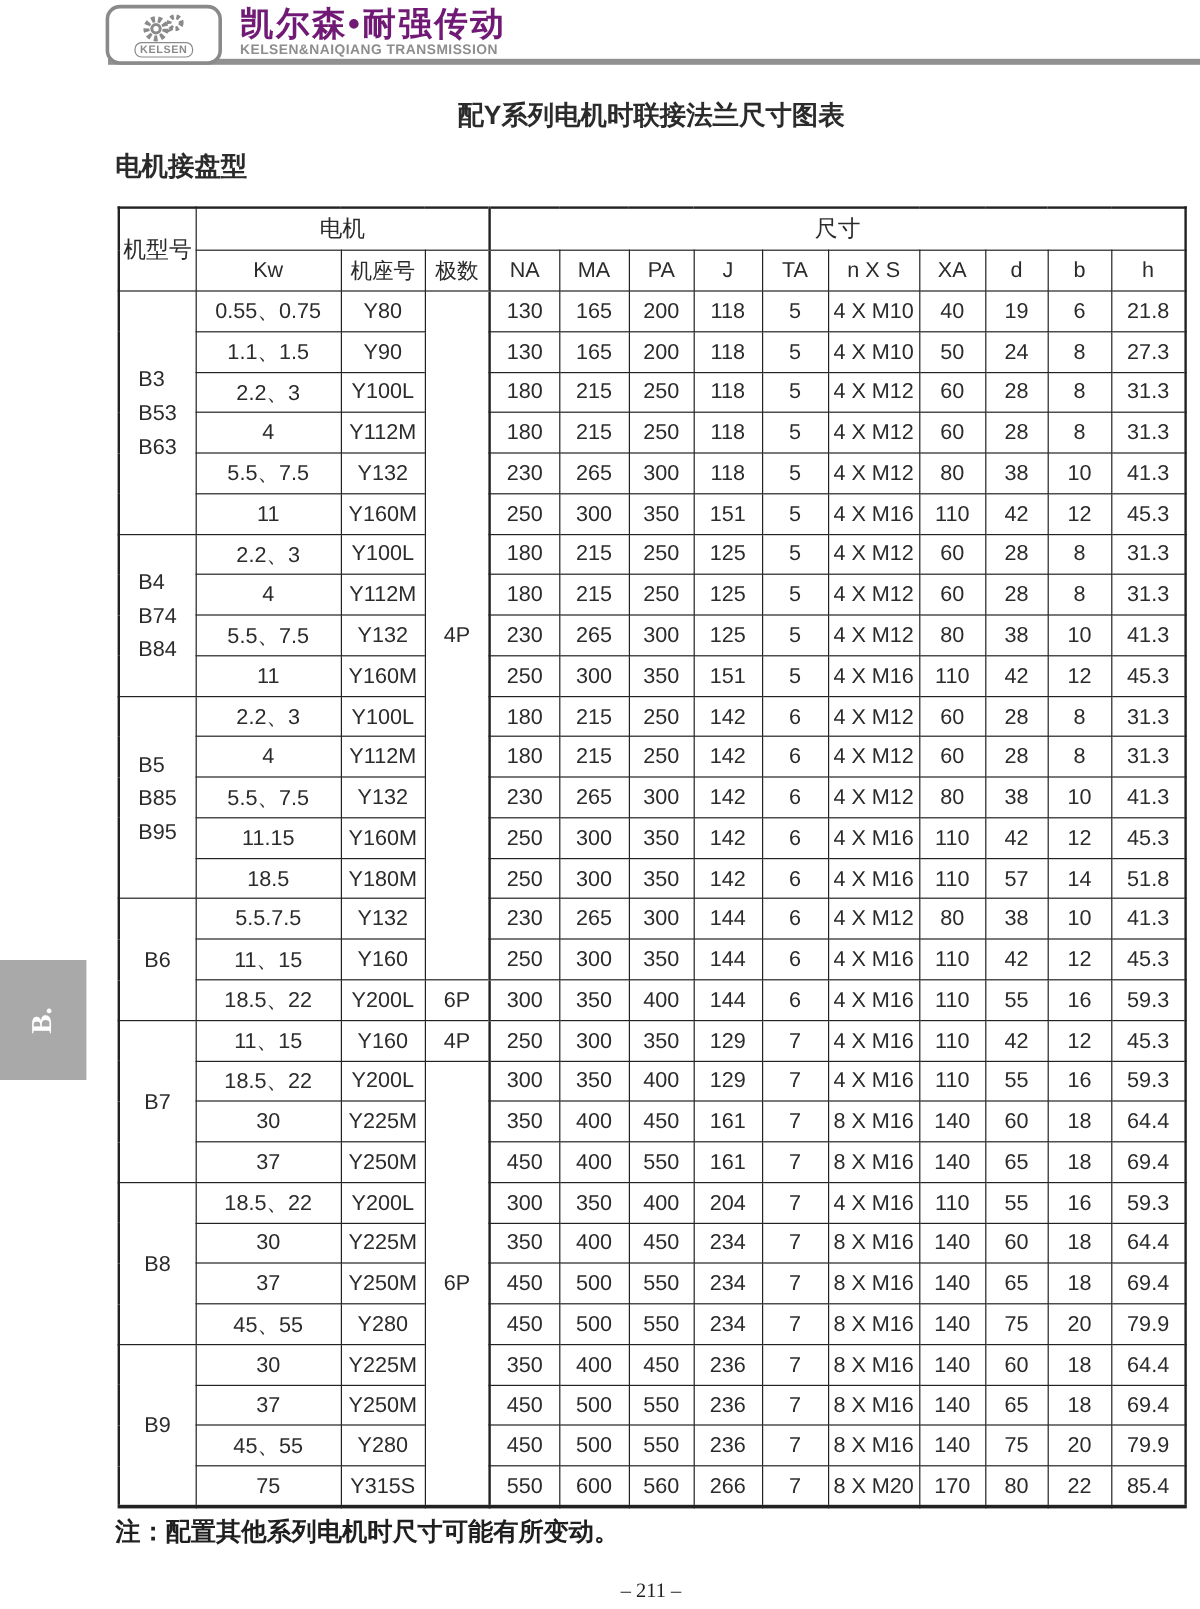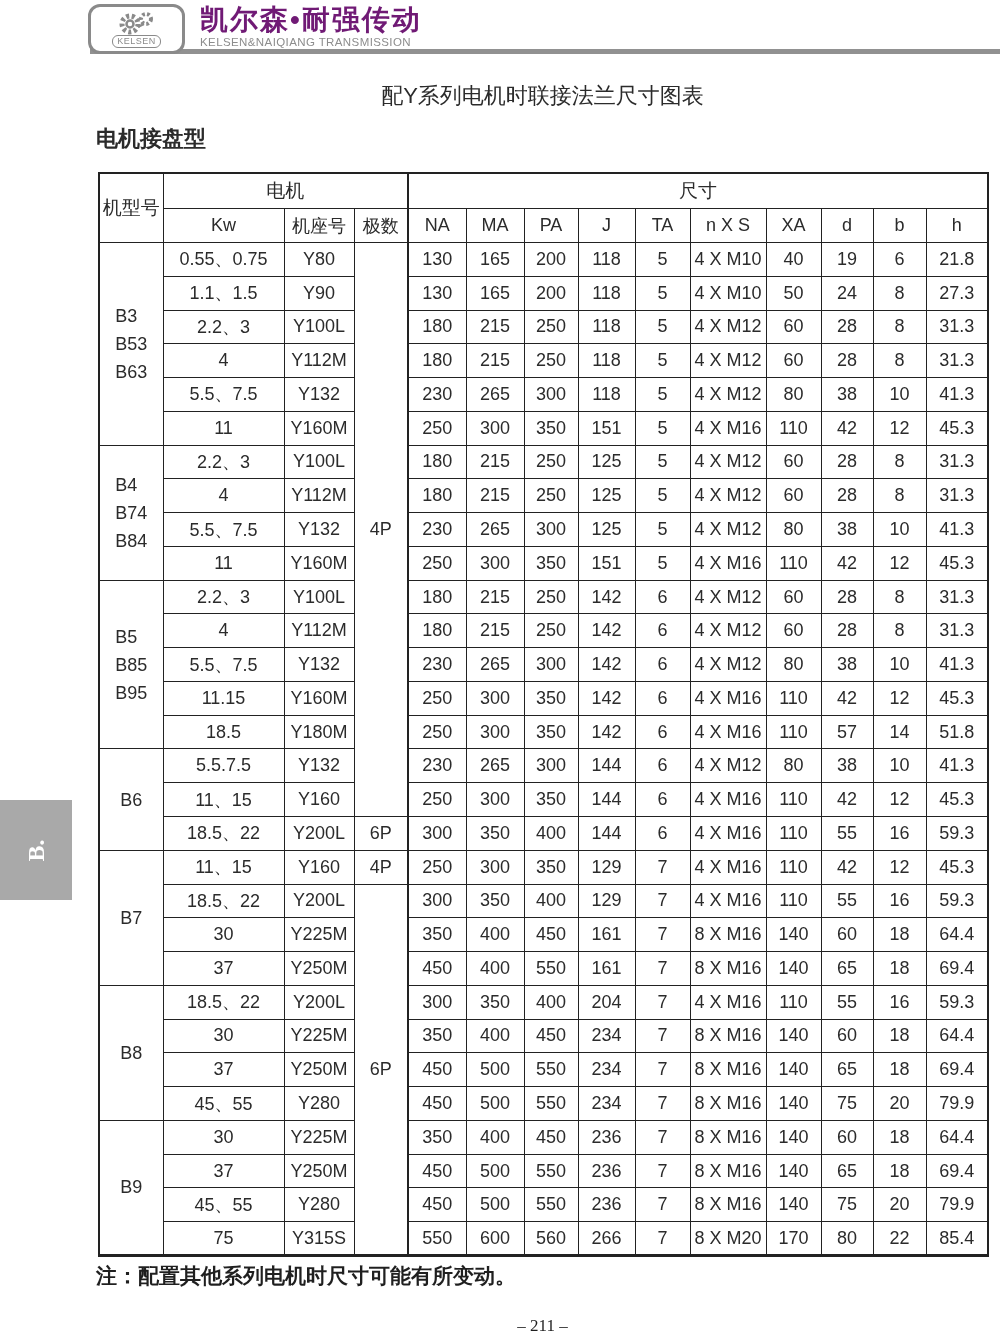--- a/index.html
+++ b/index.html
@@ -9,30 +9,30 @@
   }
   
   .logo-box{
     position:absolute;left:88px;top:4px;width:97px;height:50px;box-sizing:border-box;
     border:3.5px solid #8a8a8a;border-radius:12px;background:#fff;
     display:flex;flex-direction:column;align-items:center;justify-content:flex-end;
     padding-bottom:3px;z-index:2;
   }
   .logo-gear{position:absolute;top:3px;left:50%;transform:translateX(-50%);}
   .logo-pill{
-    font-size:9px;font-weight:normal;color:#8a8a8a;border:1.5px solid #8a8a8a;
+    font-size:9px;font-weight:bold;color:#8a8a8a;border:1.5px solid #8a8a8a;
     border-radius:6px;padding:0 4px;line-height:11px;letter-spacing:.5px;
   }
   .brand{position:absolute;left:200px;top:5px;}
   .brand-cn{font-size:28px;font-weight:bold;color:#701a75;letter-spacing:2px;line-height:30px;}
-  .brand-en{font-size:11.5px;font-weight:normal;color:#8d8d8d;letter-spacing:.4px;margin-top:1px;}
+  .brand-en{font-size:11.5px;font-weight:bold;color:#8d8d8d;letter-spacing:.4px;margin-top:1px;}
   .divider{position:absolute;left:90px;top:49px;width:910px;height:5px;background:#919191;}
   
   .page-title{position:absolute;left:98px;top:81px;width:889px;text-align:center;
-    font-size:22px;font-weight:normal;color:#2b2b2b;}
+    font-size:22px;font-weight:bold;color:#2b2b2b;}
   .subtitle{position:absolute;left:96px;top:124px;font-size:22px;font-weight:bold;color:#2b2b2b;}
   
   .spec-table{
     position:absolute;left:98px;top:172px;width:889px;
     border-collapse:collapse;table-layout:fixed;
     border:2px solid #222;border-bottom:3px solid #222;
   }
   .spec-table th,.spec-table td{
     border:1.5px solid #222;text-align:center;vertical-align:middle;
     padding:0;font-weight:normal;font-size:18px;color:#2b2b2b;

